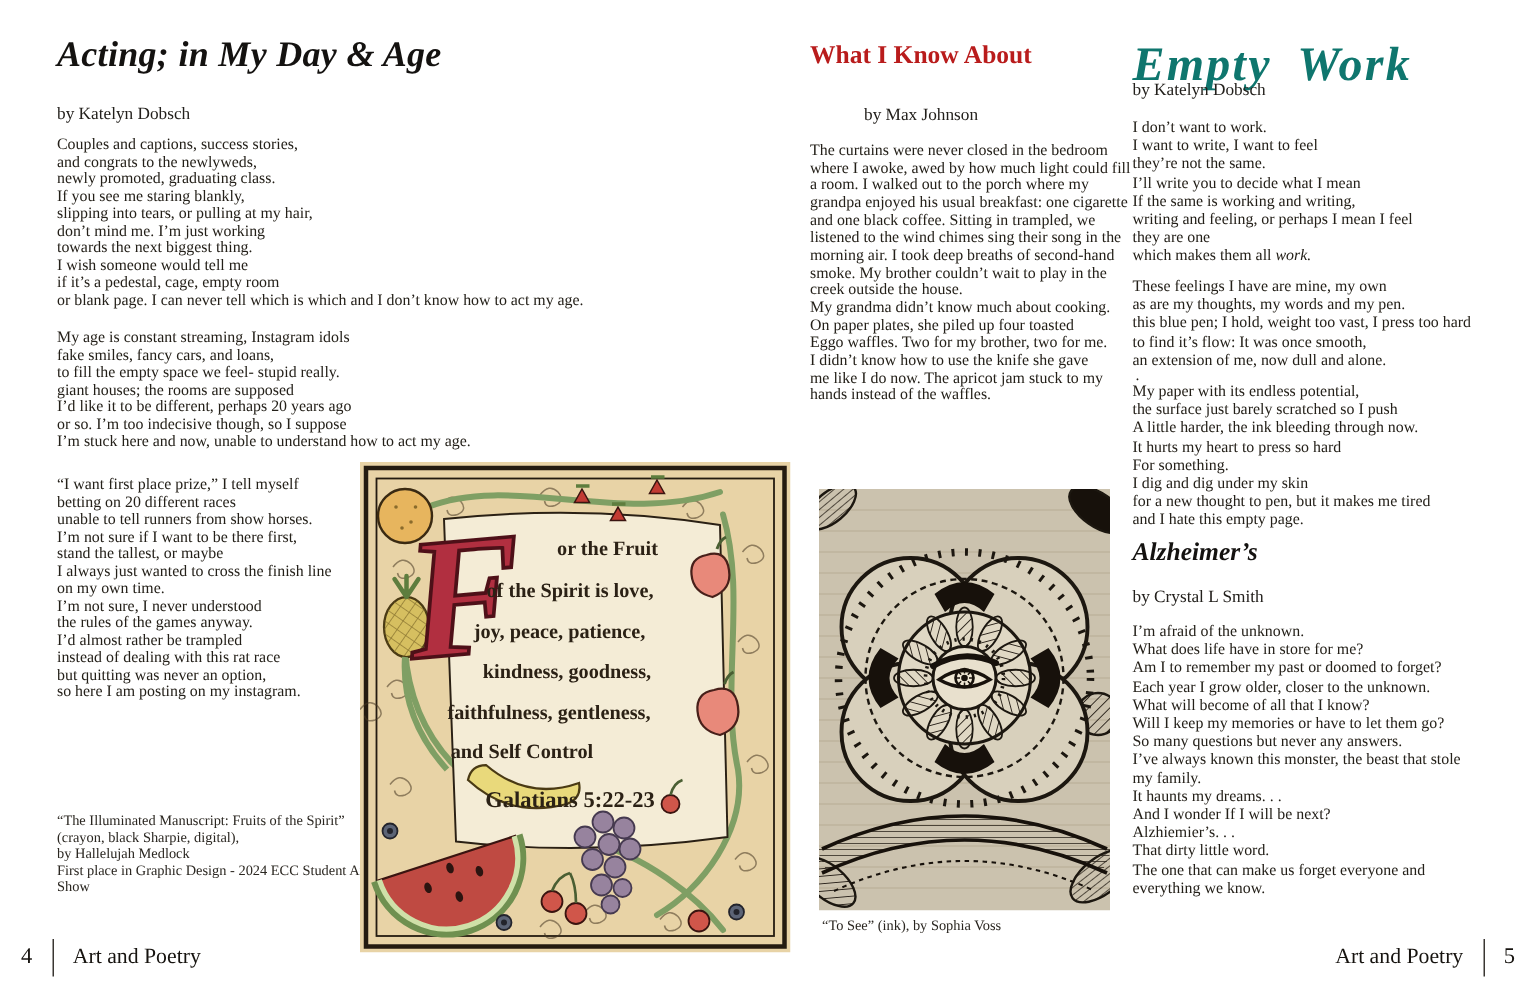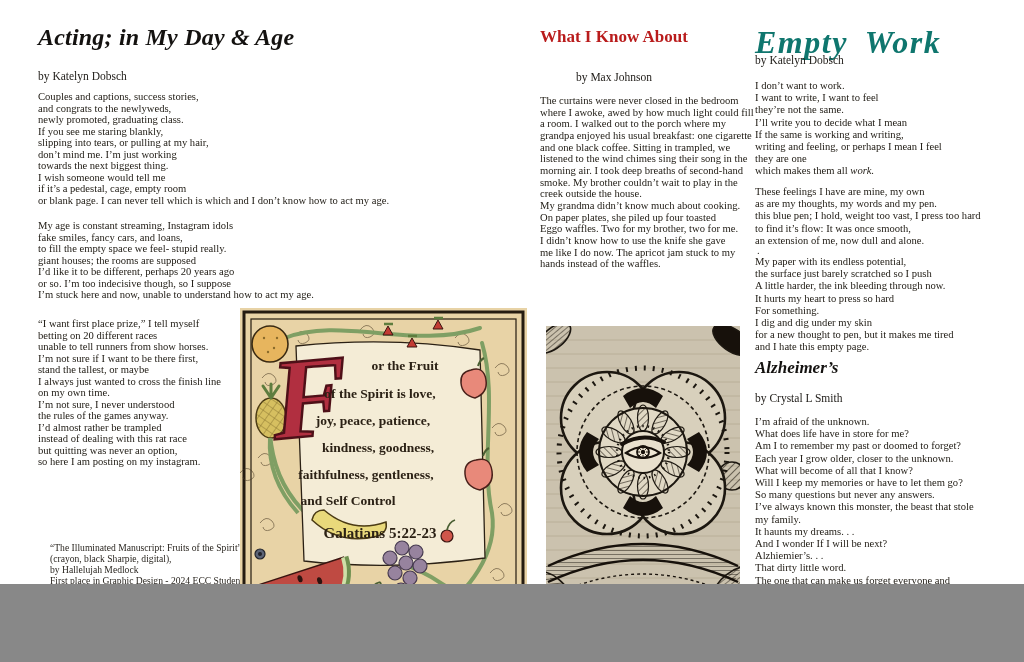--- a/index.html
+++ b/index.html
@@ -1,32 +1,32 @@
 <!DOCTYPE html>
 <html><head>
 <meta charset="utf-8">
 <style>
   html,body{margin:0;padding:0;background:#888;}
   .spread{
-    position:relative;width:1024px;height:584px;background:#ffffff;
+    position:relative;width:1024px;height:662px;background:#ffffff;
     font-family:"Liberation Serif", serif;color:#1e1b18;overflow:hidden;
   }
   .abs{position:absolute;}
   .page-title{font-weight:bold;font-size:24px;font-style:italic;letter-spacing:.2px;color:#141210;}
   .mid-title{font-weight:bold;font-size:17px;line-height:21px;color:#b91c1c;}
   .ew-title{font-weight:bold;font-style:italic;font-size:32px;letter-spacing:1.5px;word-spacing:8px;color:#0f766e;}
   .sub-title{font-weight:bold;font-style:italic;font-size:17px;color:#141210;}
   .byline{font-size:11.5px;color:#23201c;}
   .poem{font-size:10.6px;line-height:11.5px;color:#242019;}
   .poem div{white-space:nowrap;}
   .poem-r{font-size:10.6px;line-height:12.2px;color:#242019;}
   .poem-r div{white-space:nowrap;}
   .para{font-size:10.6px;line-height:11.65px;color:#242019;}
   .para div{white-space:nowrap;}
-  .caption{font-size:9.6px;line-height:11px;color:#2a2620;margin-left:12px;}
+  .caption{font-size:9.6px;line-height:11px;color:#2a2620;}
   .caption div{white-space:nowrap;}
   .dotline{font-size:10.6px;line-height:12px;color:#242019;}
   .footer{display:flex;align-items:center;font-size:14.5px;color:#16130f;}
   .footer .bar{width:1px;height:25px;background:#3a3632;margin:0 13px;}
   .footer .pnum{font-size:15px;}
   .art{display:block;}
 </style>
 </head>
 <body>
 

